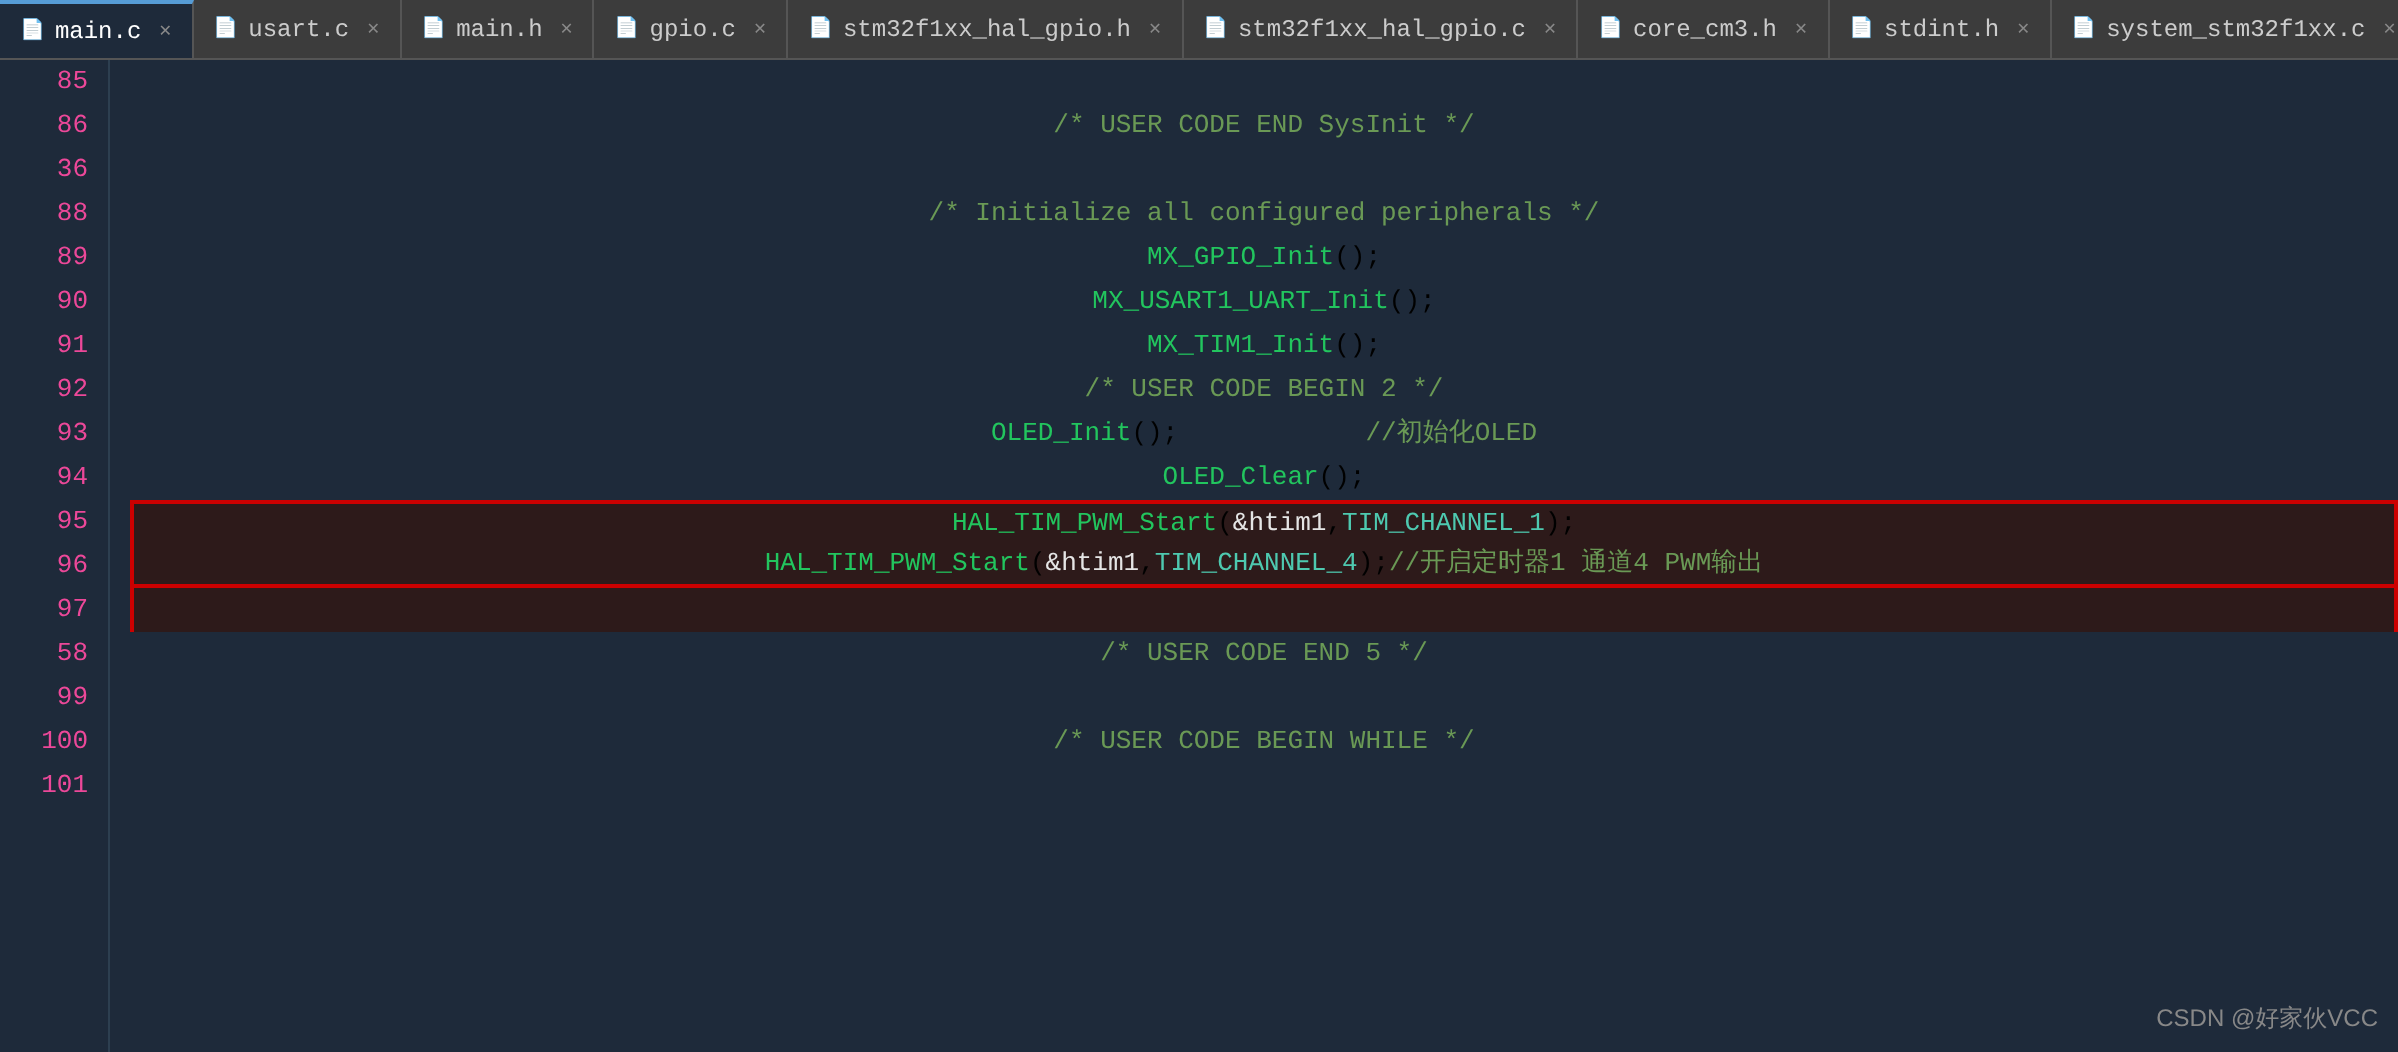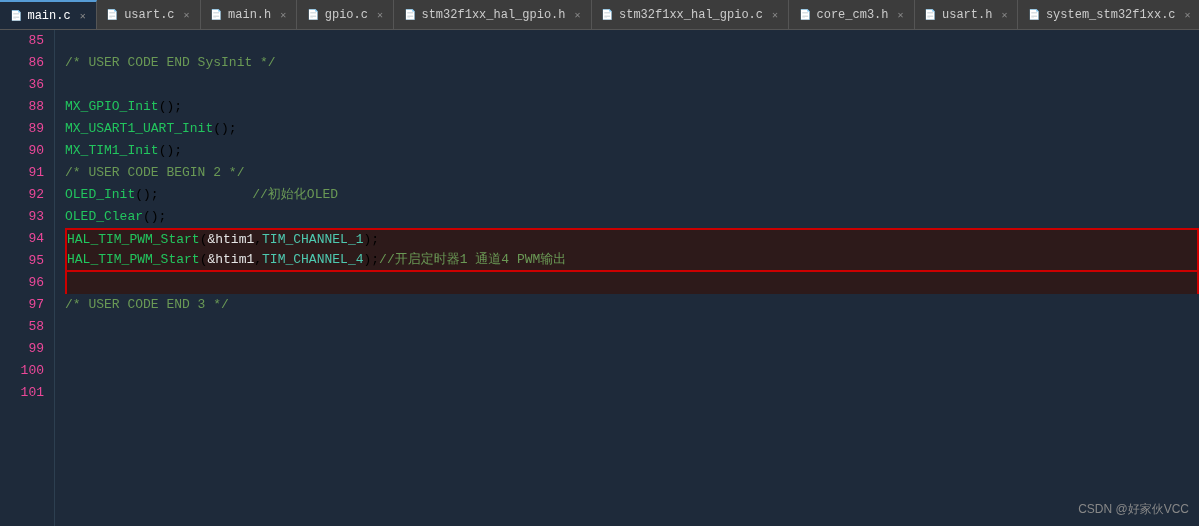--- a/index.html
+++ b/index.html
@@ -80,20 +80,21 @@
       padding-left: 10px;
     }
     .code-line {
       display: flex;
       height: 22px;
       line-height: 22px;
       font-size: 13px;
       font-family: 'Courier New', Courier, monospace;
       white-space: pre;
       align-items: center;
+      justify-content: center;
     }
     .code-line.highlighted-inner {
       background: #2d1a1a;
       border-left: 2px solid #cc0000;
       border-right: 2px solid #cc0000;
       box-sizing: border-box;
     }
     .code-line.highlight-top {
       border-top: 2px solid #cc0000;
       border-left: 2px solid #cc0000;
@@ -156,21 +157,21 @@
       <span>stm32f1xx_hal_gpio.c</span>
       <span class="tab-close">✕</span>
     </div>
     <div class="tab">
       <span class="tab-icon">📄</span>
       <span>core_cm3.h</span>
       <span class="tab-close">✕</span>
     </div>
     <div class="tab">
       <span class="tab-icon">📄</span>
-      <span>usart.h</span>
+      <span>stdint.h</span>
       <span class="tab-close">✕</span>
     </div>
     <div class="tab">
       <span class="tab-icon">📄</span>
       <span>system_stm32f1xx.c</span>
       <span class="tab-close">✕</span>
     </div>
   </div>
 
 <div class="code-area">
@@ -190,27 +191,29 @@
       <span class="line-num">97</span>
       <span class="line-num">58</span>
       <span class="line-num">99</span>
       <span class="line-num">100</span>
       <span class="line-num">101</span>
     </div>
   <div class="code-content">
   <div class="code-line">&nbsp;</div>
       <div class="code-line">    <span class="cm">/* USER CODE END SysInit */</span></div>
       <div class="code-line">&nbsp;</div>
+      <div class="code-line">    <span class="cm">/* Initialize all configured peripherals */</span></div>
       <div class="code-line">    <span class="fn">MX_GPIO_Init</span>();</div>
       <div class="code-line">    <span class="fn">MX_USART1_UART_Init</span>();</div>
       <div class="code-line">    <span class="fn">MX_TIM1_Init</span>();</div>
       <div class="code-line">    <span class="cm">/* USER CODE BEGIN 2 */</span></div>
       <div class="code-line">    <span class="fn">OLED_Init</span>();            <span class="cm">//初始化OLED</span></div>
       <div class="code-line">    <span class="fn">OLED_Clear</span>();</div>
       <div class="code-line highlight-top">    <span class="fn">HAL_TIM_PWM_Start</span>(<span class="pn">&amp;htim1</span>,<span class="cn">TIM_CHANNEL_1</span>);</div>
       <div class="code-line highlight-bottom">    <span class="fn">HAL_TIM_PWM_Start</span>(<span class="pn">&amp;htim1</span>,<span class="cn">TIM_CHANNEL_4</span>);<span class="cm">//开启定时器1 通道4 PWM输出</span></div>
       <div class="code-line highlighted-inner">&nbsp;</div>
-      <div class="code-line">    <span class="cm">/* USER CODE END 3 */</span></div>
+      <div class="code-line">    <span class="cm">/* USER CODE END 5 */</span></div>
       <div class="code-line">&nbsp;</div>
+      <div class="code-line">    <span class="cm">/* USER CODE BEGIN WHILE */</span></div>
     </div>
 </div>
 
 <div class="watermark">CSDN @好家伙VCC</div>
 
 </body></html>

